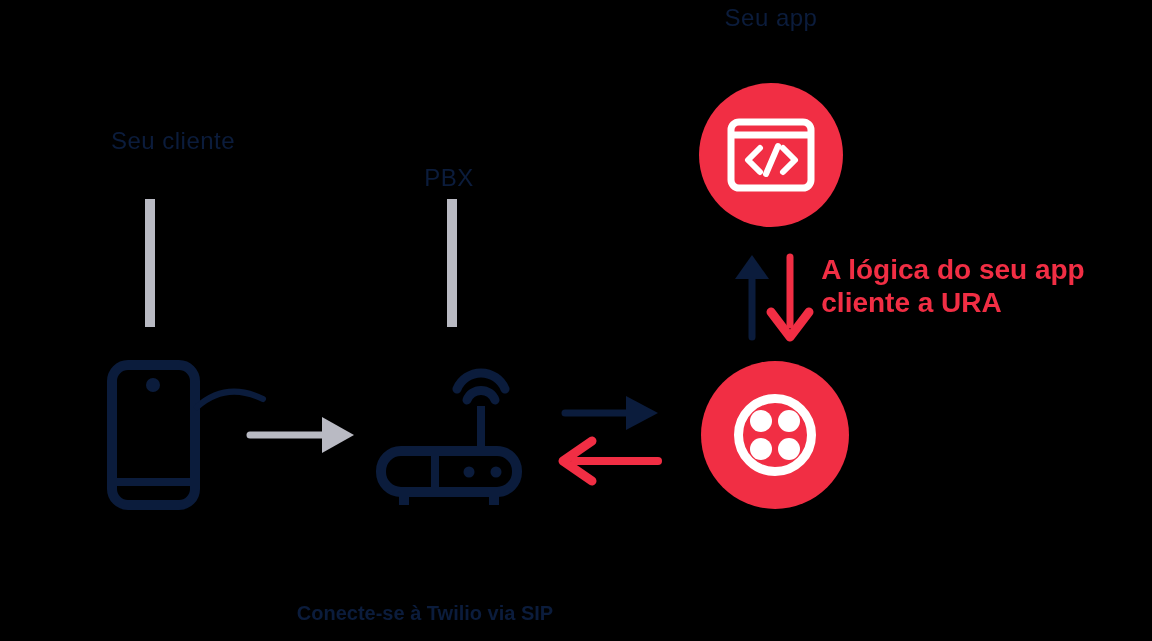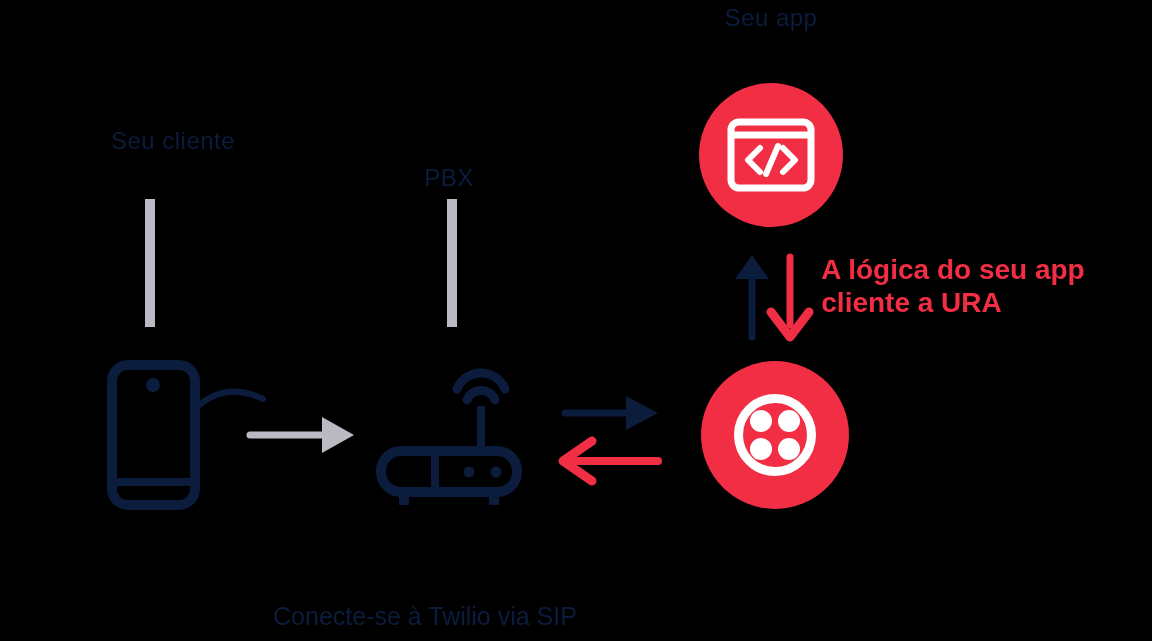--- a/index.html
+++ b/index.html
@@ -35,22 +35,22 @@
     font-weight:bold;
     font-size:28px;
     line-height:33px;
     text-align:left;
     white-space:nowrap;
   }
   .caption{
     position:absolute;
     transform:translateX(-50%);
     color:var(--ink);
-    font-weight:normal;
-    font-size:25px;
+    font-weight:bold;
+    font-size:20px;
     white-space:nowrap;
   }
   .stroke-ink{stroke:var(--ink);}
   .fill-ink{fill:var(--ink);}
   .stroke-red{stroke:var(--red);}
   .fill-red{fill:var(--red);}
   .stroke-gray{stroke:var(--gray);}
   .fill-gray{fill:var(--gray);}
   .stroke-white{stroke:var(--white);}
   .fill-white{fill:var(--white);}

